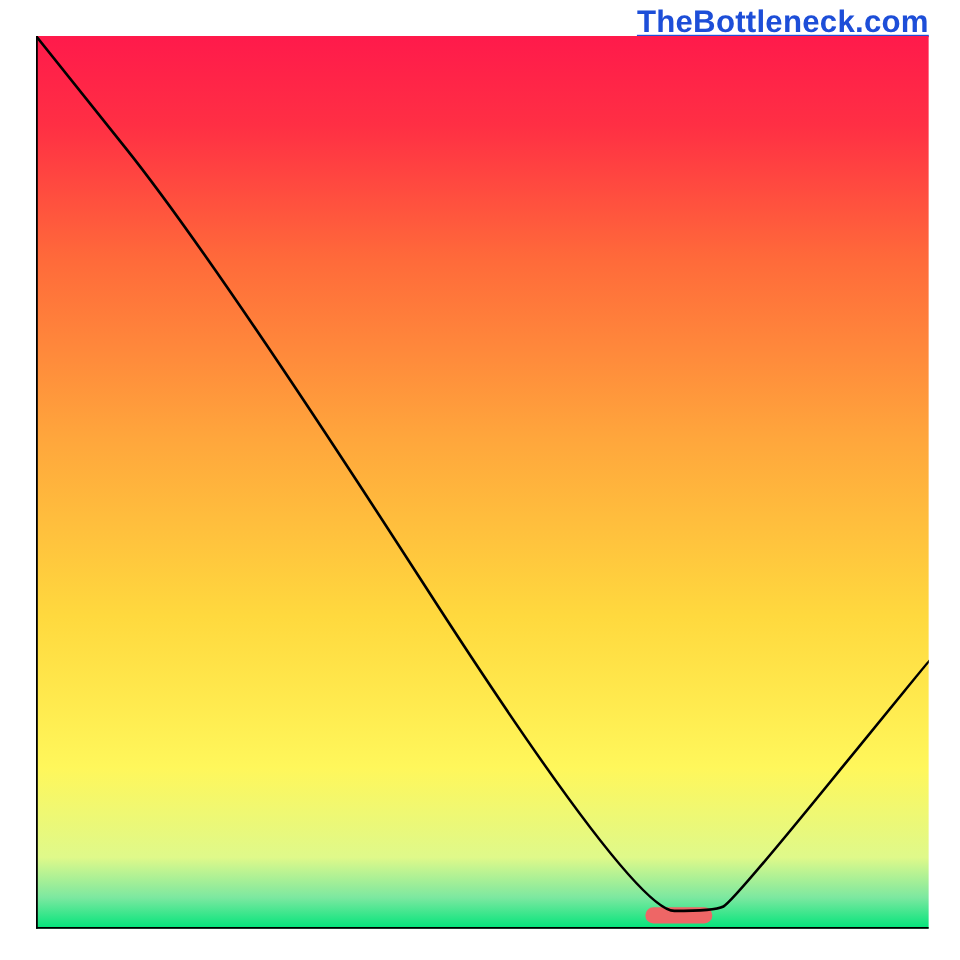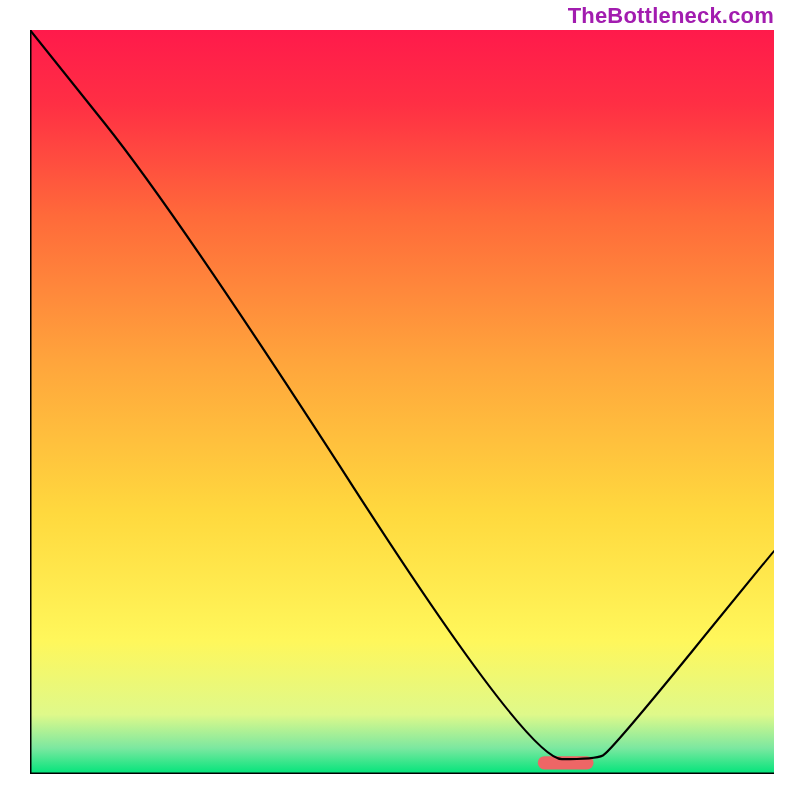--- a/index.html
+++ b/index.html
@@ -23,24 +23,25 @@
     height: 744px;
   }
   .plot-area svg {
     display: block;
   }
   .watermark {
     position: absolute;
     top: 3px;
     right: 26px;
     font-family: Arial, Helvetica, sans-serif;
-    font-size: 22px;
+    font-size: 26px;
     font-weight: 600;
-    color: #a21caf;
+    color: #1d4ed8;
     letter-spacing: 0.2px;
+    text-decoration: underline;
   }
 </style>
 </head>
 <body>
 
 <div class="stage">
 
   <div class="watermark">TheBottleneck.com</div>
 
   <div class="plot-area">

